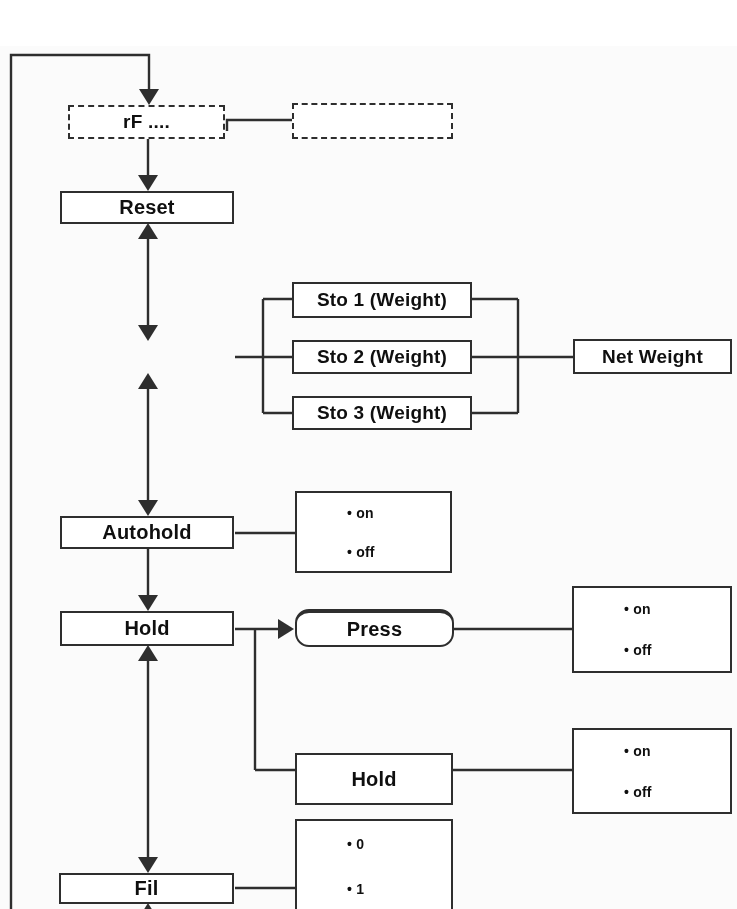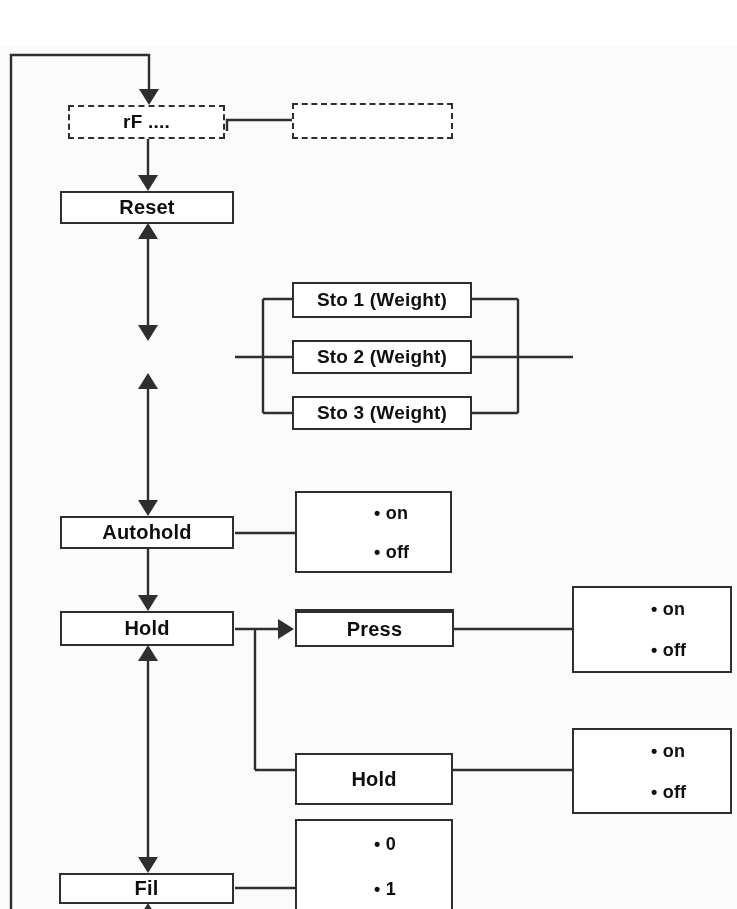--- a/index.html
+++ b/index.html
@@ -35,27 +35,27 @@
     align-items: center;
     justify-content: center;
     font-weight: bold;
     color: var(--text, #0f0f0f);
     font-size: 20px;
     letter-spacing: 0.2px;
     white-space: nowrap;
   }
   .box.small-label { font-size: 19px; }
   .box.dashed { border-style: dashed; }
-  .box.press-box { border-top-width: 4px; }
+  .box.press-box { border-top-width: 4px; border-radius: 14px; }
   .box.opts {
     flex-direction: column;
     align-items: flex-start;
     justify-content: space-around;
-    padding-left: 77px;
-    font-size: 18px;
+    padding-left: 50px;
+    font-size: 14px;
   }
   .opt { line-height: 1; }
 </style>
 </head>
 <body>
 
 <div class="canvas" id="canvas" style="--line: #2e2e2e; --bg: #fbfbfb; --fill: #ffffff; --text: #0f0f0f;">
 
   <svg class="wires" viewBox="0 0 737 909" xmlns="http://www.w3.org/2000/svg">
 
@@ -110,20 +110,21 @@
   <div class="box dashed" style="left:292px;top:57px;width:161px;height:36px"></div>
 
   <div class="box" style="left:60px;top:145px;width:174px;height:33px">Reset</div>
   <div class="box" style="left:60px;top:470px;width:174px;height:33px">Autohold</div>
   <div class="box" style="left:60px;top:565px;width:174px;height:35px">Hold</div>
   <div class="box" style="left:59px;top:827px;width:175px;height:31px">Fil</div>
 
   <div class="box small-label" style="left:292px;top:236px;width:180px;height:36px">Sto 1 (Weight)</div>
   <div class="box small-label" style="left:292px;top:294px;width:180px;height:34px">Sto 2 (Weight)</div>
   <div class="box small-label" style="left:292px;top:350px;width:180px;height:34px">Sto 3 (Weight)</div>
+  <div class="box small-label" style="left:573px;top:293px;width:159px;height:35px">Net Weight</div>
 
   <div class="box opts" style="left:295px;top:445px;width:157px;height:82px">
     <div class="opt">• on</div>
     <div class="opt">• off</div>
   </div>
 
   <div class="box press-box" style="left:295px;top:563px;width:159px;height:38px">Press</div>
   <div class="box opts" style="left:572px;top:540px;width:160px;height:87px">
     <div class="opt">• on</div>
     <div class="opt">• off</div>

